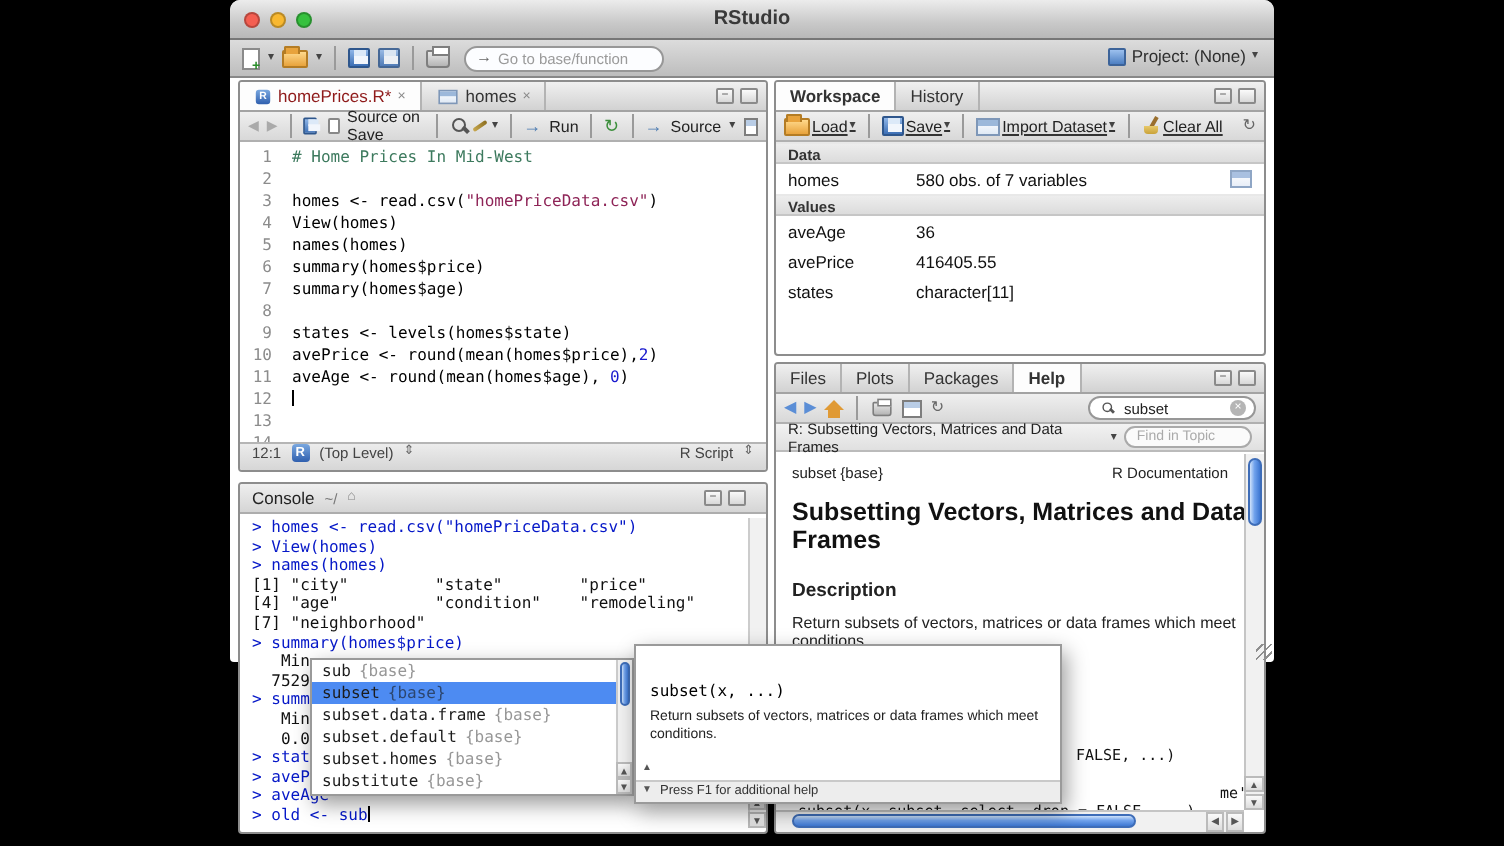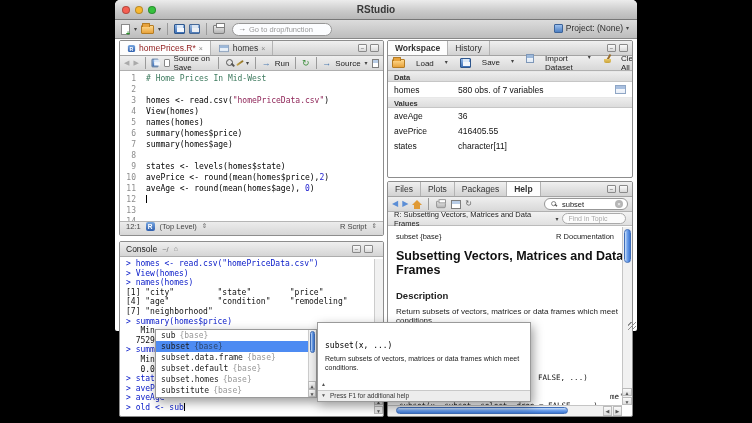--- a/index.html
+++ b/index.html
@@ -59,21 +59,21 @@
   .con-header { height:15px; background:linear-gradient(#efefef,#d5d5d5); border-bottom:1px solid #adadad;
                 display:flex; align-items:center; padding:0 6px; gap:5px; font-size:8.5px; color:#222; }
   .con-body { position:absolute; left:6px; top:17px; right:10px; bottom:2px;
               font-family:"DejaVu Sans Mono",monospace; font-size:8px; }
   .con-line { height:9.6px; line-height:9.6px; white-space:pre; }
   .in { color:#0618c8; } .out { color:#111; }
   .con-scroll { position:absolute; right:0; top:17px; bottom:2px; width:9px; background:#f1f1f1; border-left:1px solid #ccc; }
   .sarrow { position:absolute; width:9px; height:8px; font-size:5px; text-align:center; line-height:8px;
             color:#555; background:linear-gradient(#fafafa,#ddd); border:1px solid #bbb; }
   
-  .ws-btn { display:flex; align-items:flex-start; gap:11px; }
+  .ws-btn { display:flex; align-items:center; gap:1px;text-decoration:underline; }
   .ws-row { display:flex; align-items:center; height:15px; font-size:8.5px; color:#111;
             padding:0 6px; position:relative; }
   .ws-row .nm { width:64px; }
   .ws-sec { height:11px; line-height:11px; background:linear-gradient(#ededed,#dcdcdc);
             border-bottom:1px solid #c6c6c6; border-top:1px solid #e8e8e8;
             font-size:7.5px; font-weight:bold; color:#333; padding:0 6px; }
   .grid-ic { width:11px; height:9px; border:1px solid #8fa6c5; position:absolute; right:6px; top:3px;
              background:linear-gradient(#fff,#e8eef8); }
   .grid-ic::before { content:""; display:block; height:3px; background:#a9c0e0; }
   
@@ -177,21 +177,21 @@
       </span>
     <span class="ticon">
         <span class="floppy" style="opacity:.85"></span>
       </span>
     <span class="tsep"></span>
     <span class="ticon">
         <span class="printer"></span>
       </span>
     <div class="goto-box">
       <span class="grayic">→</span>
-      <span>Go to drop/function</span>
+      <span>Go to base/function</span>
     </div>
     <div class="project-btn">
       <span class="cube"></span>
       <span>Project: (None)</span>
       <span class="caret">▾</span>
     </div>
   </div>
 
   <div class="pane" style="left:4px; top:40px; width:265px; height:196px;">
     <div class="tabbar">

